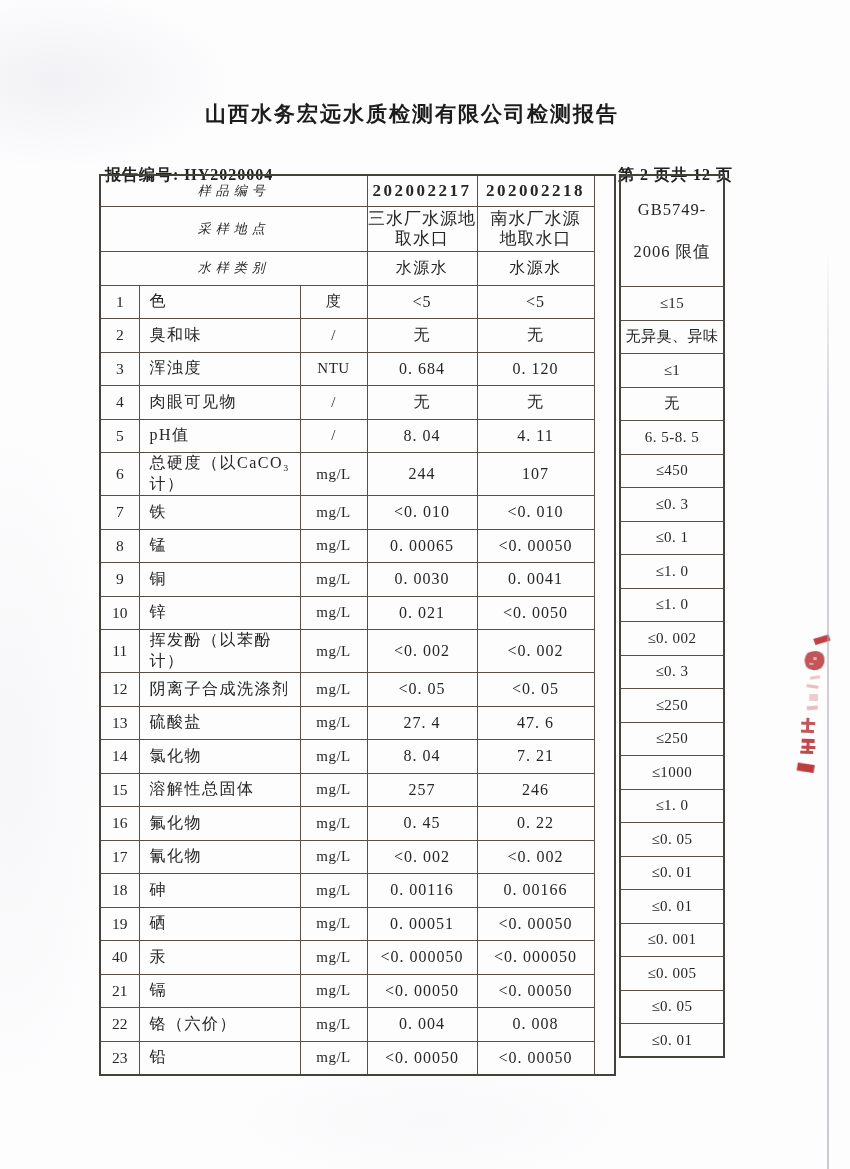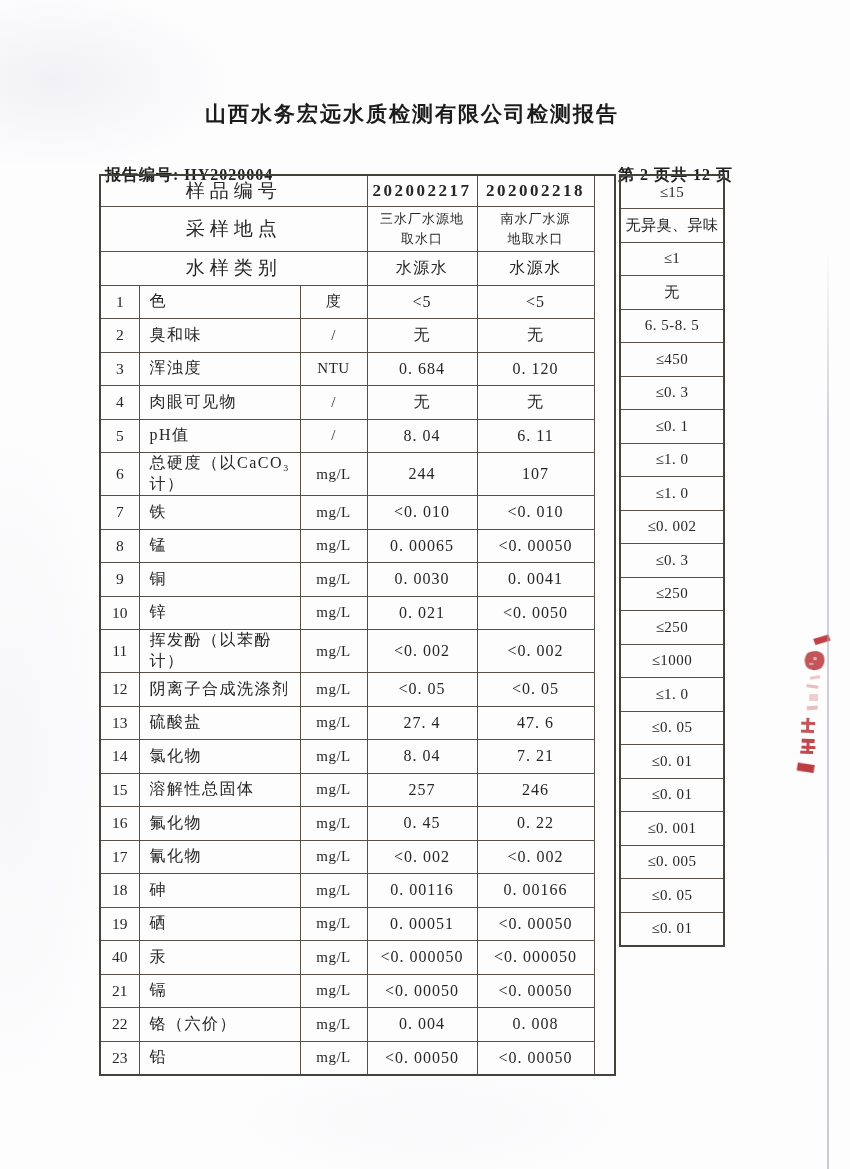--- a/index.html
+++ b/index.html
@@ -35,23 +35,23 @@
     border:1px solid #565049;
     font-size:16px;color:#262626;
     text-align:center;vertical-align:middle;
     padding:0;overflow:hidden;
   }
   .r-h1{height:31px;}
   .r-h2{height:45px;}
   .r-h3{height:34px;}
   .data-row{height:33.5px;}
   .limit-row{height:33.5px;}
-  .hdr-label{letter-spacing:5px;font-size:19px;}
+  .hdr-label{letter-spacing:5px;font-size:13px;font-style:italic;}
   .hdr-num{letter-spacing:2.5px;font-size:17px;font-weight:bold;}
-  .site-cell{white-space:pre-line;line-height:20px;letter-spacing:1px;font-size:13px;margin-top:47px;}
+  .site-cell{white-space:pre-line;line-height:20px;letter-spacing:1px;font-size:17px;margin-top:47px;}
   .type-cell{letter-spacing:1.5px;}
   .c-idx{font-size:15.5px;}
   .c-item{text-align:left;padding-left:10px;letter-spacing:1.5px;}
   .c-unit{font-size:15px;letter-spacing:0.5px;}
   .c-val{letter-spacing:1px;}
   .strip{border-left:1px solid #565049;}
   .limit-hdr{height:110px;white-space:pre-line;line-height:42px;font-size:16.5px;letter-spacing:1px;}
   .c-limit{font-size:15px;letter-spacing:0.5px;}
   .edge-line{
     position:absolute;left:827px;top:250px;width:2px;height:919px;
@@ -132,21 +132,21 @@
     <td class="c-unit">/</td>
     <td class="c-val">无</td>
     <td class="c-val">无</td>
   </tr>
 
   <tr class="data-row">
     <td class="c-idx">5</td>
     <td class="c-item">pH值</td>
     <td class="c-unit">/</td>
     <td class="c-val">8. 04</td>
-    <td class="c-val">6. 11</td>
+    <td class="c-val">4. 11</td>
   </tr>
 
   <tr class="data-row">
     <td class="c-idx">6</td>
     <td class="c-item">总硬度（以CaCO₃计）</td>
     <td class="c-unit">mg/L</td>
     <td class="c-val">244</td>
     <td class="c-val">107</td>
   </tr>
 
@@ -283,20 +283,24 @@
     <td class="c-item">铅</td>
     <td class="c-unit">mg/L</td>
     <td class="c-val">&lt;0. 00050</td>
     <td class="c-val">&lt;0. 00050</td>
   </tr>
 </tbody>
     </table>
 
     <table class="limit-table">
       <tbody id="limit-tbody">
+        <tr>
+          <td class="limit-hdr">GB5749-
+2006 限值</td>
+        </tr>
 
   <tr class="limit-row">
     <td class="c-limit">≤15</td>
   </tr>
 
   <tr class="limit-row">
     <td class="c-limit">无异臭、异味</td>
   </tr>
 
   <tr class="limit-row">

